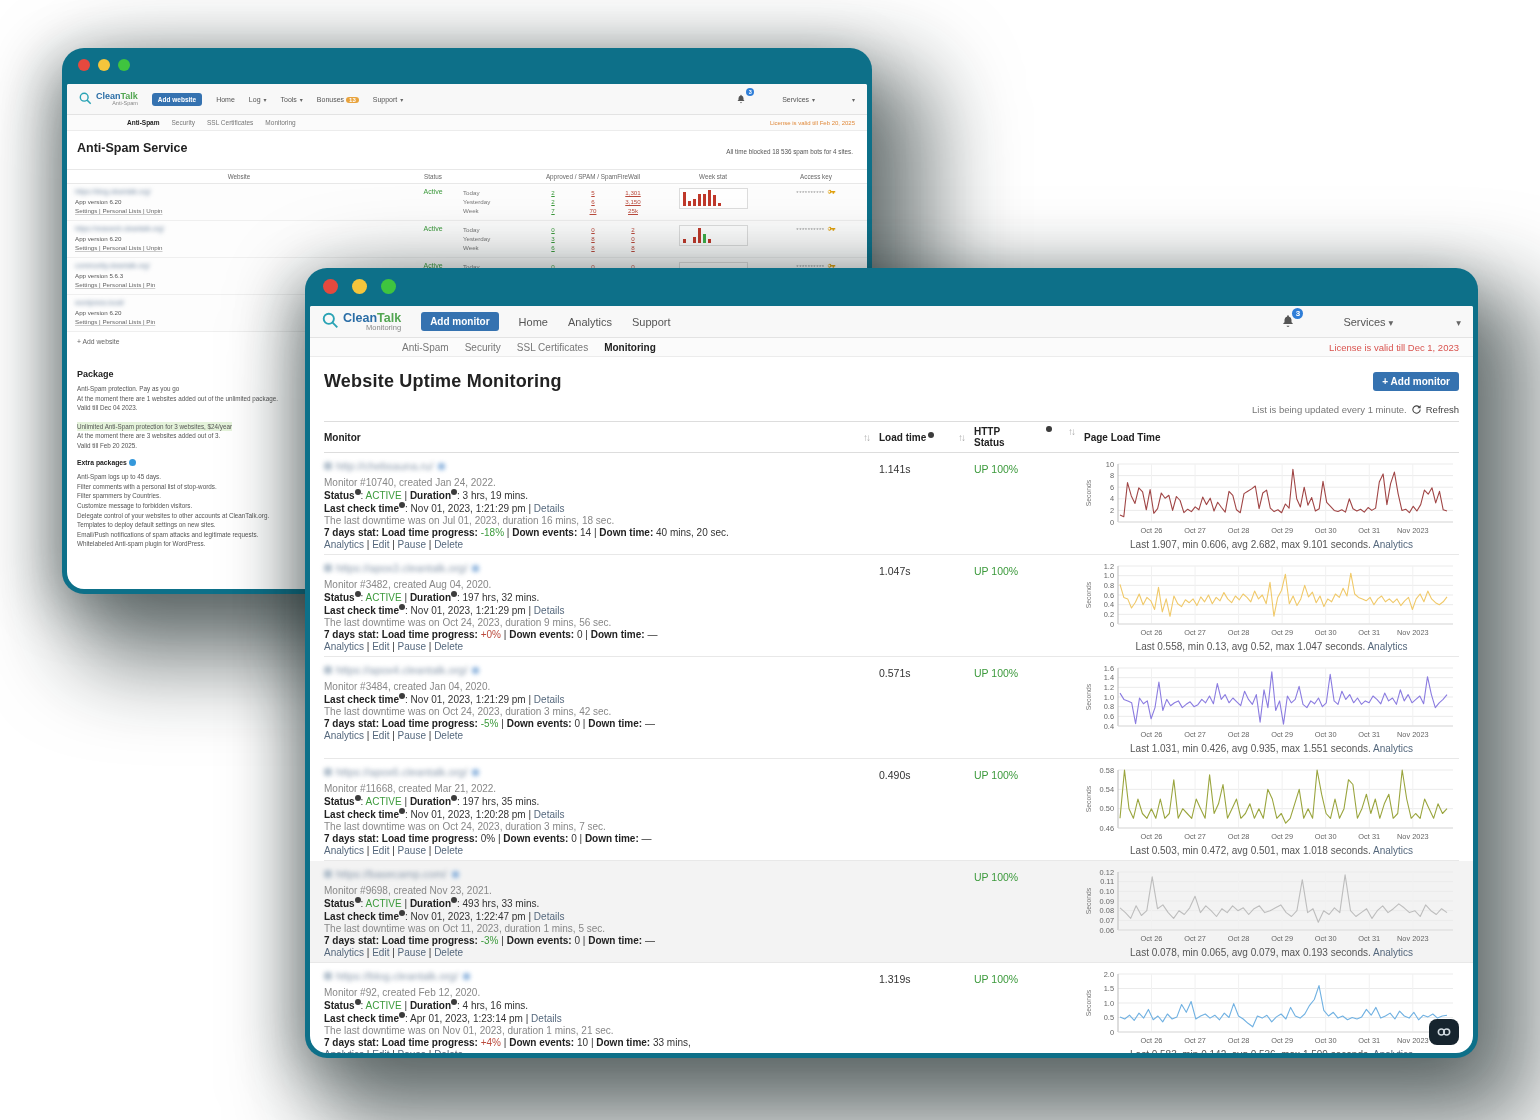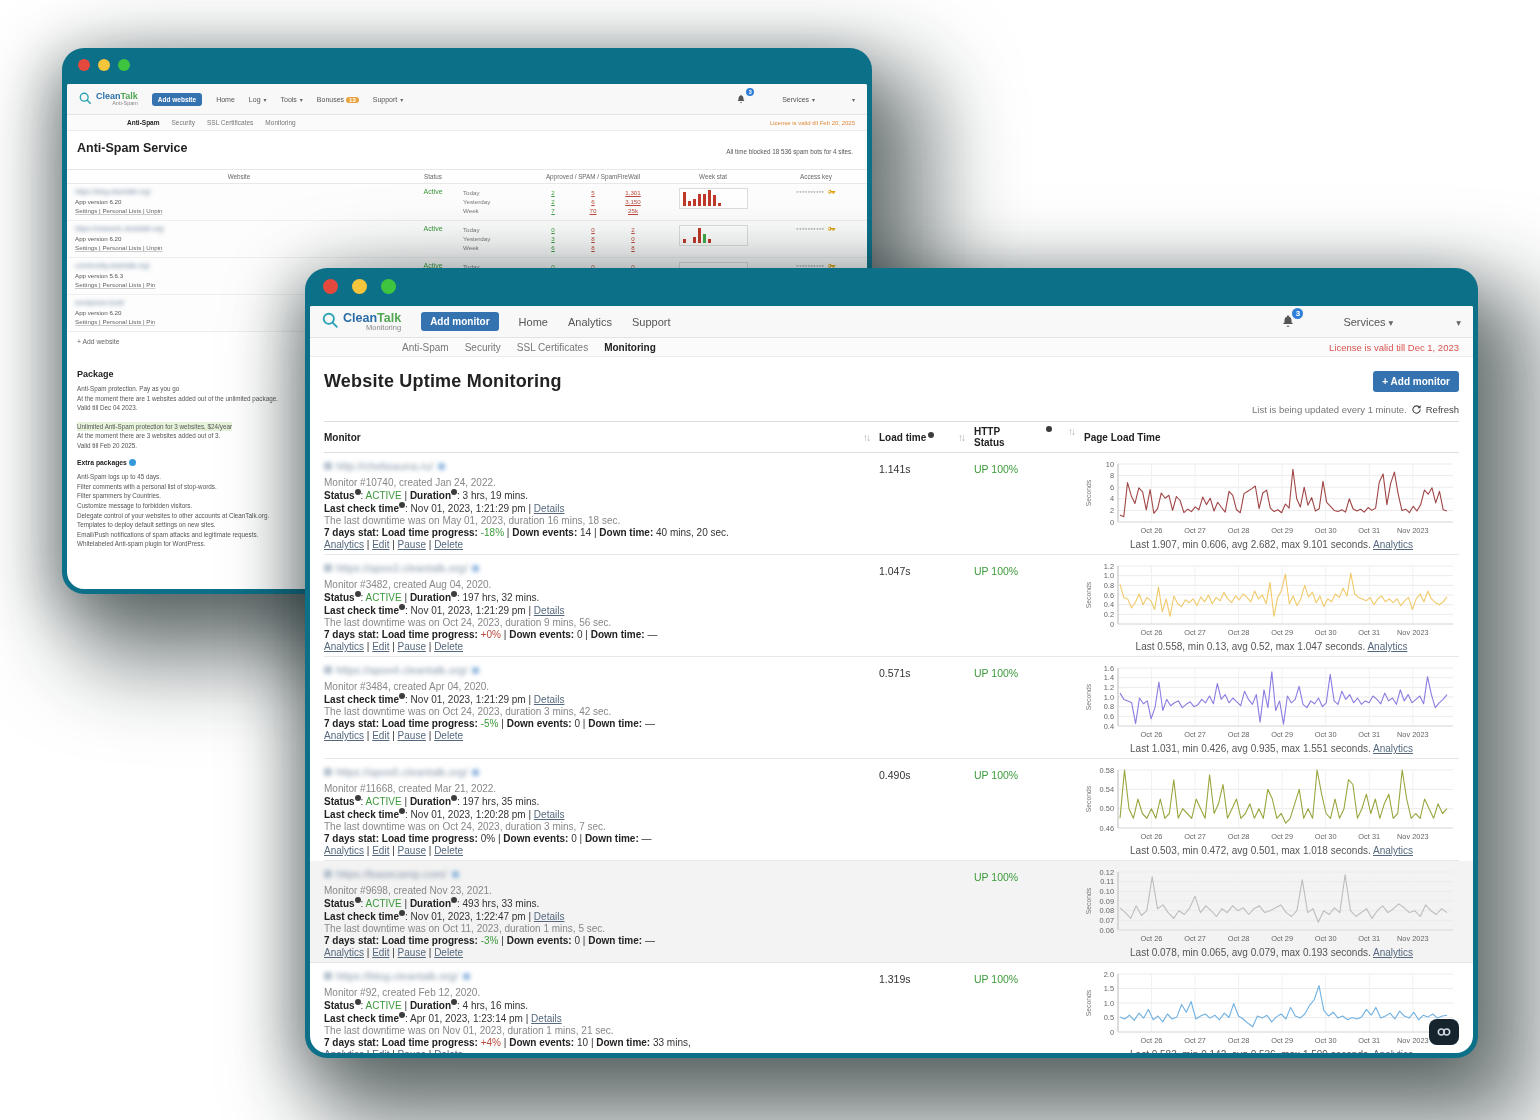--- a/index.html
+++ b/index.html
@@ -24,21 +24,21 @@
   .bell{position:relative;display:inline-block;}
   .bell-badge{position:absolute;top:-6px;right:-8px;background:#2f7ed8;color:#fff;border-radius:50%;
               text-align:center;font-weight:bold;}
   .subnav{display:flex;align-items:center;background:#fbfbfb;border-bottom:1px solid #ececec;}
   .subnav .active{font-weight:bold;color:#222;}
   .subnav .sn{color:#777;}
   .license{margin-left:auto;color:#d9534f;}
   .info-dot{display:inline-block;background:#3c3c3c;border-radius:50%;vertical-align:super;}
   .green{color:#3c9a3c;}
   .red{color:#bb4a3c;}
-  a.lnk{color:#55687d;text-decoration:underline;cursor:pointer;}
+  a.lnk{color:#55687d;cursor:pointer;}
   .sort-icon{color:#aaa;letter-spacing:-2px;}
   .sort-icon::after{content:"↑↓";}
   
   #bgwin{left:62px;top:48px;width:810px;height:546px;z-index:1;}
   #bgwin .titlebar{height:36px;}
   #bgwin .tl{width:12px;height:12px;top:11px;}
   #bgwin .content{height:calc(100% - 41px);font-size:7px;}
   #bgwin .nav{height:30px;font-size:7px;gap:14px;}
   #bgwin .logo svg{width:13px;height:13px;}
   #bgwin .logo-txt{font-size:9px;}
@@ -83,21 +83,21 @@
   #fgwin{left:305px;top:268px;width:1173px;height:790px;z-index:2;}
   #fgwin .tl{width:15px;height:15px;top:11px;}
   #fgwin .content{font-size:10px;}
   #fgwin .nav{height:31px;font-size:11px;gap:20px;}
   #fgwin .logo svg{width:17px;height:17px;}
   #fgwin .logo-txt{font-size:12.5px;}
   #fgwin .logo-sub{font-size:7.5px;}
   #fgwin .btn-blue{font-size:10px;padding:4px 9px;}
   #fgwin .subnav{height:18px;font-size:10px;gap:16px;padding:0 14px 0 92px;}
   #fgwin .license{font-size:9.5px;}
-  .mon-titlerow{display:flex;padding:14px 14px 4px 14px;}
+  .mon-titlerow{display:flex;align-items:center;padding:14px 14px 4px 14px;}
   .mon-title{font-size:18px;font-weight:bold;color:#222;letter-spacing:.2px;}
   .add-mon{margin-left:auto;font-size:11px;padding:5px 10px;border-radius:3px;}
   .add-mon::before{content:"+ ";font-weight:bold;}
   .updated{display:flex;justify-content:flex-end;align-items:center;gap:4px;color:#777;
            font-size:9.5px;padding:8px 14px 4px 14px;}
   .updated .ref{color:#444;}
   .mon-hrow{display:flex;align-items:center;border-top:1px solid #ddd;border-bottom:1px solid #ddd;
             margin:2px 14px 0 14px;padding:4px 0;font-size:10px;color:#222;}
   .mon-hrow b{font-weight:bold;}
   .h-mon{flex:1;display:flex;align-items:center;}
@@ -455,21 +455,21 @@
         </span>
       <span class="h-chart"><b>Page Load Time</b></span>
     </div>
 
       <div class="mon-row" data-hl="n">
         <div class="m-cell">
           <div class="m-url"><span class="sq"></span><span>http://chebsauna.ru/</span><span class="pen"></span></div>
           <div class="m-line m-gray">Monitor #10740, created Jan 24, 2022.</div>
           <div class="m-line"><b>Status</b><span class="info-dot"></span><span>:</span> <span class="green">ACTIVE</span> <span class="sep">|</span> <b>Duration</b><span class="info-dot"></span><span>:</span> <span>3 hrs, 19 mins.</span></div>
           <div class="m-line"><b>Last check time</b><span class="info-dot"></span><span>:</span> <span>Nov 01, 2023, 1:21:29 pm</span> <span class="sep">|</span> <a class="lnk">Details</a></div>
-          <div class="m-line m-gray">The last downtime was on May 01, 2023, duration 16 mins, 18 sec.</div>
+          <div class="m-line m-gray">The last downtime was on Jul 01, 2023, duration 16 mins, 18 sec.</div>
           <div class="m-line"><b>7 days stat: Load time progress:</b> <span data-sign="neg">-18%</span> <span class="sep">|</span> <b>Down events:</b> <span>14</span> <span class="sep">|</span> <b>Down time:</b> <span>40 mins, 20 sec.</span></div>
           <div class="m-line"><a class="lnk">Analytics</a> <span class="sep">|</span> <a class="lnk">Edit</a> <span class="sep">|</span> <a class="lnk">Pause</a> <span class="sep">|</span> <a class="lnk">Delete</a></div>
         </div>
         <div class="m-load">1.141s</div>
         <div class="m-status green">UP 100%</div>
         <div class="m-chartcell">
           <svg class="mon-chart" width="375" height="76">
             <line x1="34" y1="62" x2="369" y2="62" stroke="#ebebeb" stroke-width="1"></line>
             <text x="30" y="64.6" text-anchor="end" font-size="7.4" fill="#666">0</text>
             <line x1="34" y1="50.4" x2="369" y2="50.4" stroke="#ebebeb" stroke-width="1"></line>
@@ -552,21 +552,21 @@
             <text x="7" y="33" font-size="6.8" fill="#777" text-anchor="middle" transform="rotate(-90 7 33)">Seconds</text>
             <polyline points="36.0,22.4 39.8,35.4 43.7,36.9 47.5,46.0 51.4,40.3 55.2,32.0 59.1,42.7 62.9,35.4 66.8,38.8 70.6,47.5 74.5,25.3 78.3,49.9 82.2,36.9 86.0,54.3 89.9,34.0 93.7,41.7 97.6,44.6 101.4,37.8 105.2,40.7 109.1,36.9 112.9,43.6 116.8,34.9 120.6,39.8 124.5,33.0 128.3,41.7 132.2,35.4 136.0,38.8 139.9,30.6 143.7,36.9 147.6,40.7 151.4,34.0 155.3,37.8 159.1,32.0 163.0,35.4 166.8,39.8 170.6,29.1 174.5,36.9 178.3,33.0 182.2,41.7 186.0,20.4 189.9,54.3 193.7,35.4 197.6,28.2 201.4,12.2 205.3,41.7 209.1,34.0 213.0,43.6 216.8,36.9 220.7,23.3 224.5,34.9 228.4,30.1 232.2,40.7 236.0,34.0 239.9,44.6 243.7,36.9 247.6,39.8 251.4,32.0 255.3,35.4 259.1,26.2 263.0,34.0 266.8,11.2 270.7,32.0 274.5,35.4 278.4,36.9 282.2,38.8 286.1,35.4 289.9,42.7 293.8,36.9 297.6,34.0 301.4,39.8 305.3,36.9 309.1,40.7 313.0,36.9 316.8,43.6 320.7,38.8 324.5,35.4 328.4,47.5 332.2,36.9 336.1,32.0 339.9,39.8 343.8,29.1 347.6,36.9 351.5,40.7 355.3,42.7 359.2,39.8 363.0,34.9" fill="none" stroke="#f0c969" stroke-width="1.1" stroke-linejoin="round"></polyline>
           </svg>
           <div class="m-caption"><span>Last 0.558, min 0.13, avg 0.52, max 1.047 seconds.</span> <a class="lnk">Analytics</a></div>
         </div>
       </div>
 
       <div class="mon-row" data-hl="n">
         <div class="m-cell">
           <div class="m-url"><span class="sq"></span><span>https://apox4.cleantalk.org/</span><span class="pen"></span></div>
-          <div class="m-line m-gray">Monitor #3484, created Apr 04, 2020.</div>
+          <div class="m-line m-gray">Monitor #3484, created Jan 04, 2020.</div>
           <div class="m-line"><b>Last check time</b><span class="info-dot"></span><span>:</span> <span>Nov 01, 2023, 1:21:29 pm</span> <span class="sep">|</span> <a class="lnk">Details</a></div>
           <div class="m-line m-gray">The last downtime was on Oct 24, 2023, duration 3 mins, 42 sec.</div>
           <div class="m-line"><b>7 days stat: Load time progress:</b> <span data-sign="neg">-5%</span> <span class="sep">|</span> <b>Down events:</b> <span>0</span> <span class="sep">|</span> <b>Down time:</b> <span>—</span></div>
           <div class="m-line"><a class="lnk">Analytics</a> <span class="sep">|</span> <a class="lnk">Edit</a> <span class="sep">|</span> <a class="lnk">Pause</a> <span class="sep">|</span> <a class="lnk">Delete</a></div>
         </div>
         <div class="m-load">0.571s</div>
         <div class="m-status green">UP 100%</div>
         <div class="m-chartcell">
           <svg class="mon-chart" width="375" height="76">
             <line x1="34" y1="62" x2="369" y2="62" stroke="#ebebeb" stroke-width="1"></line>

